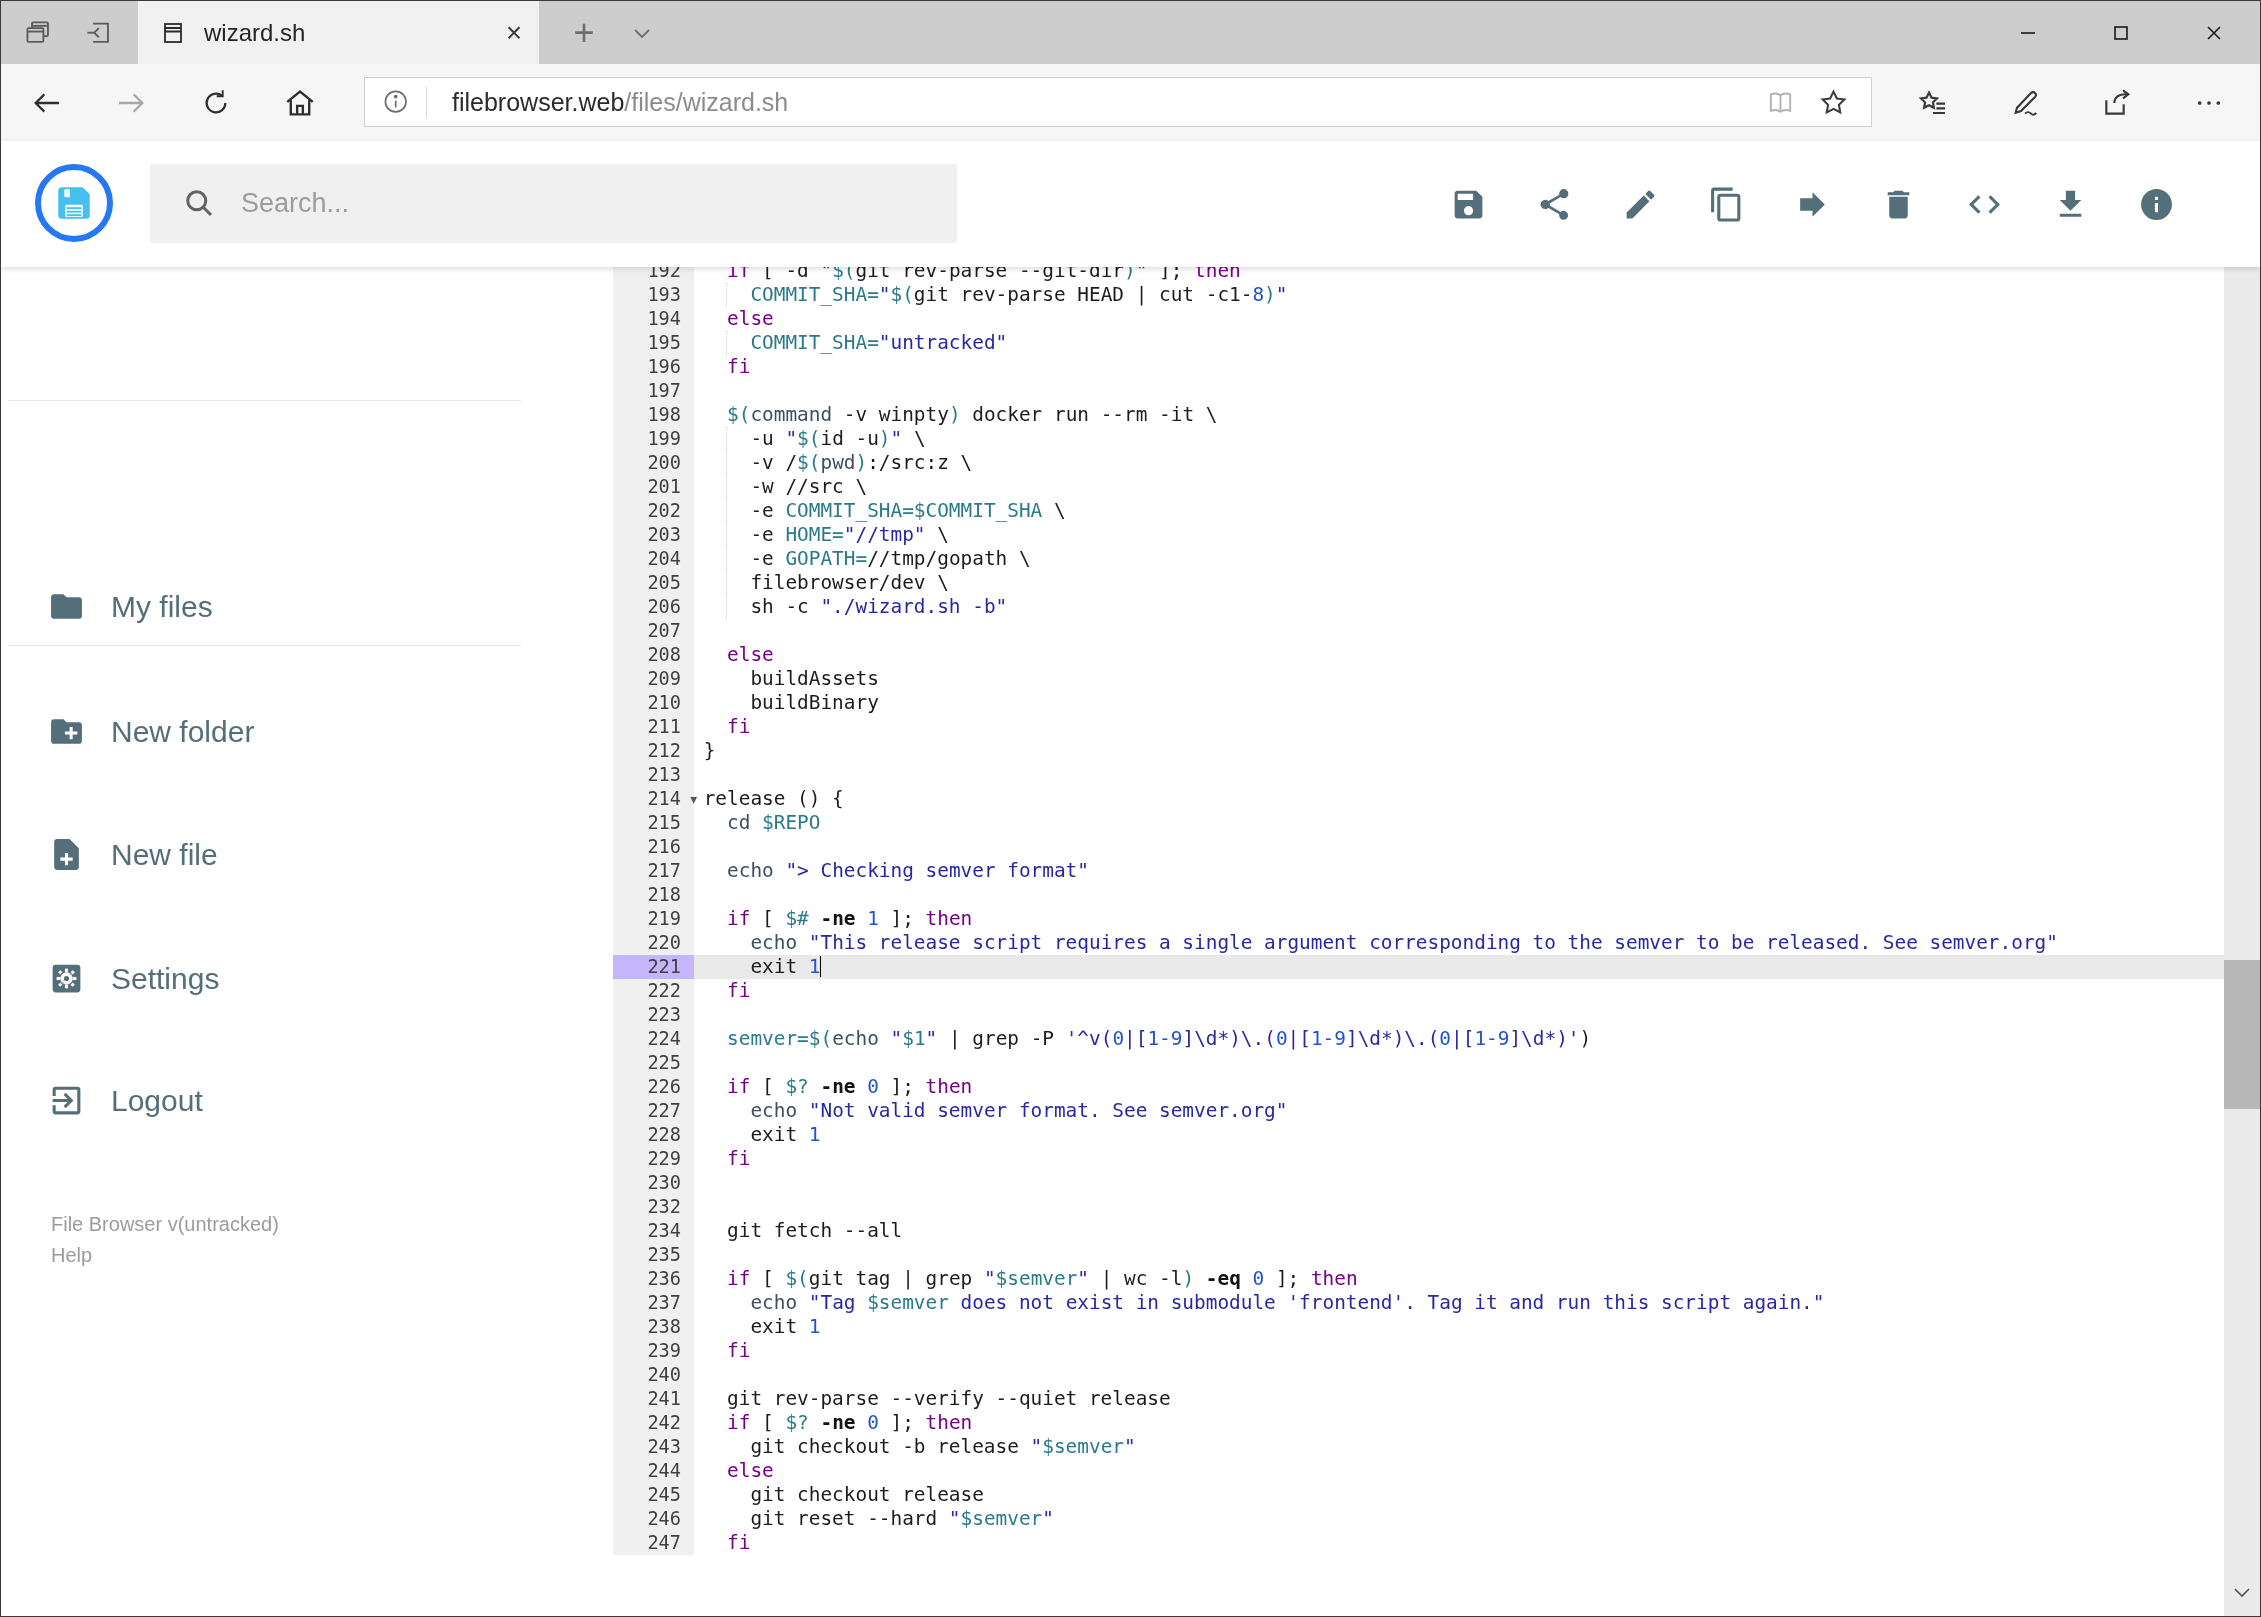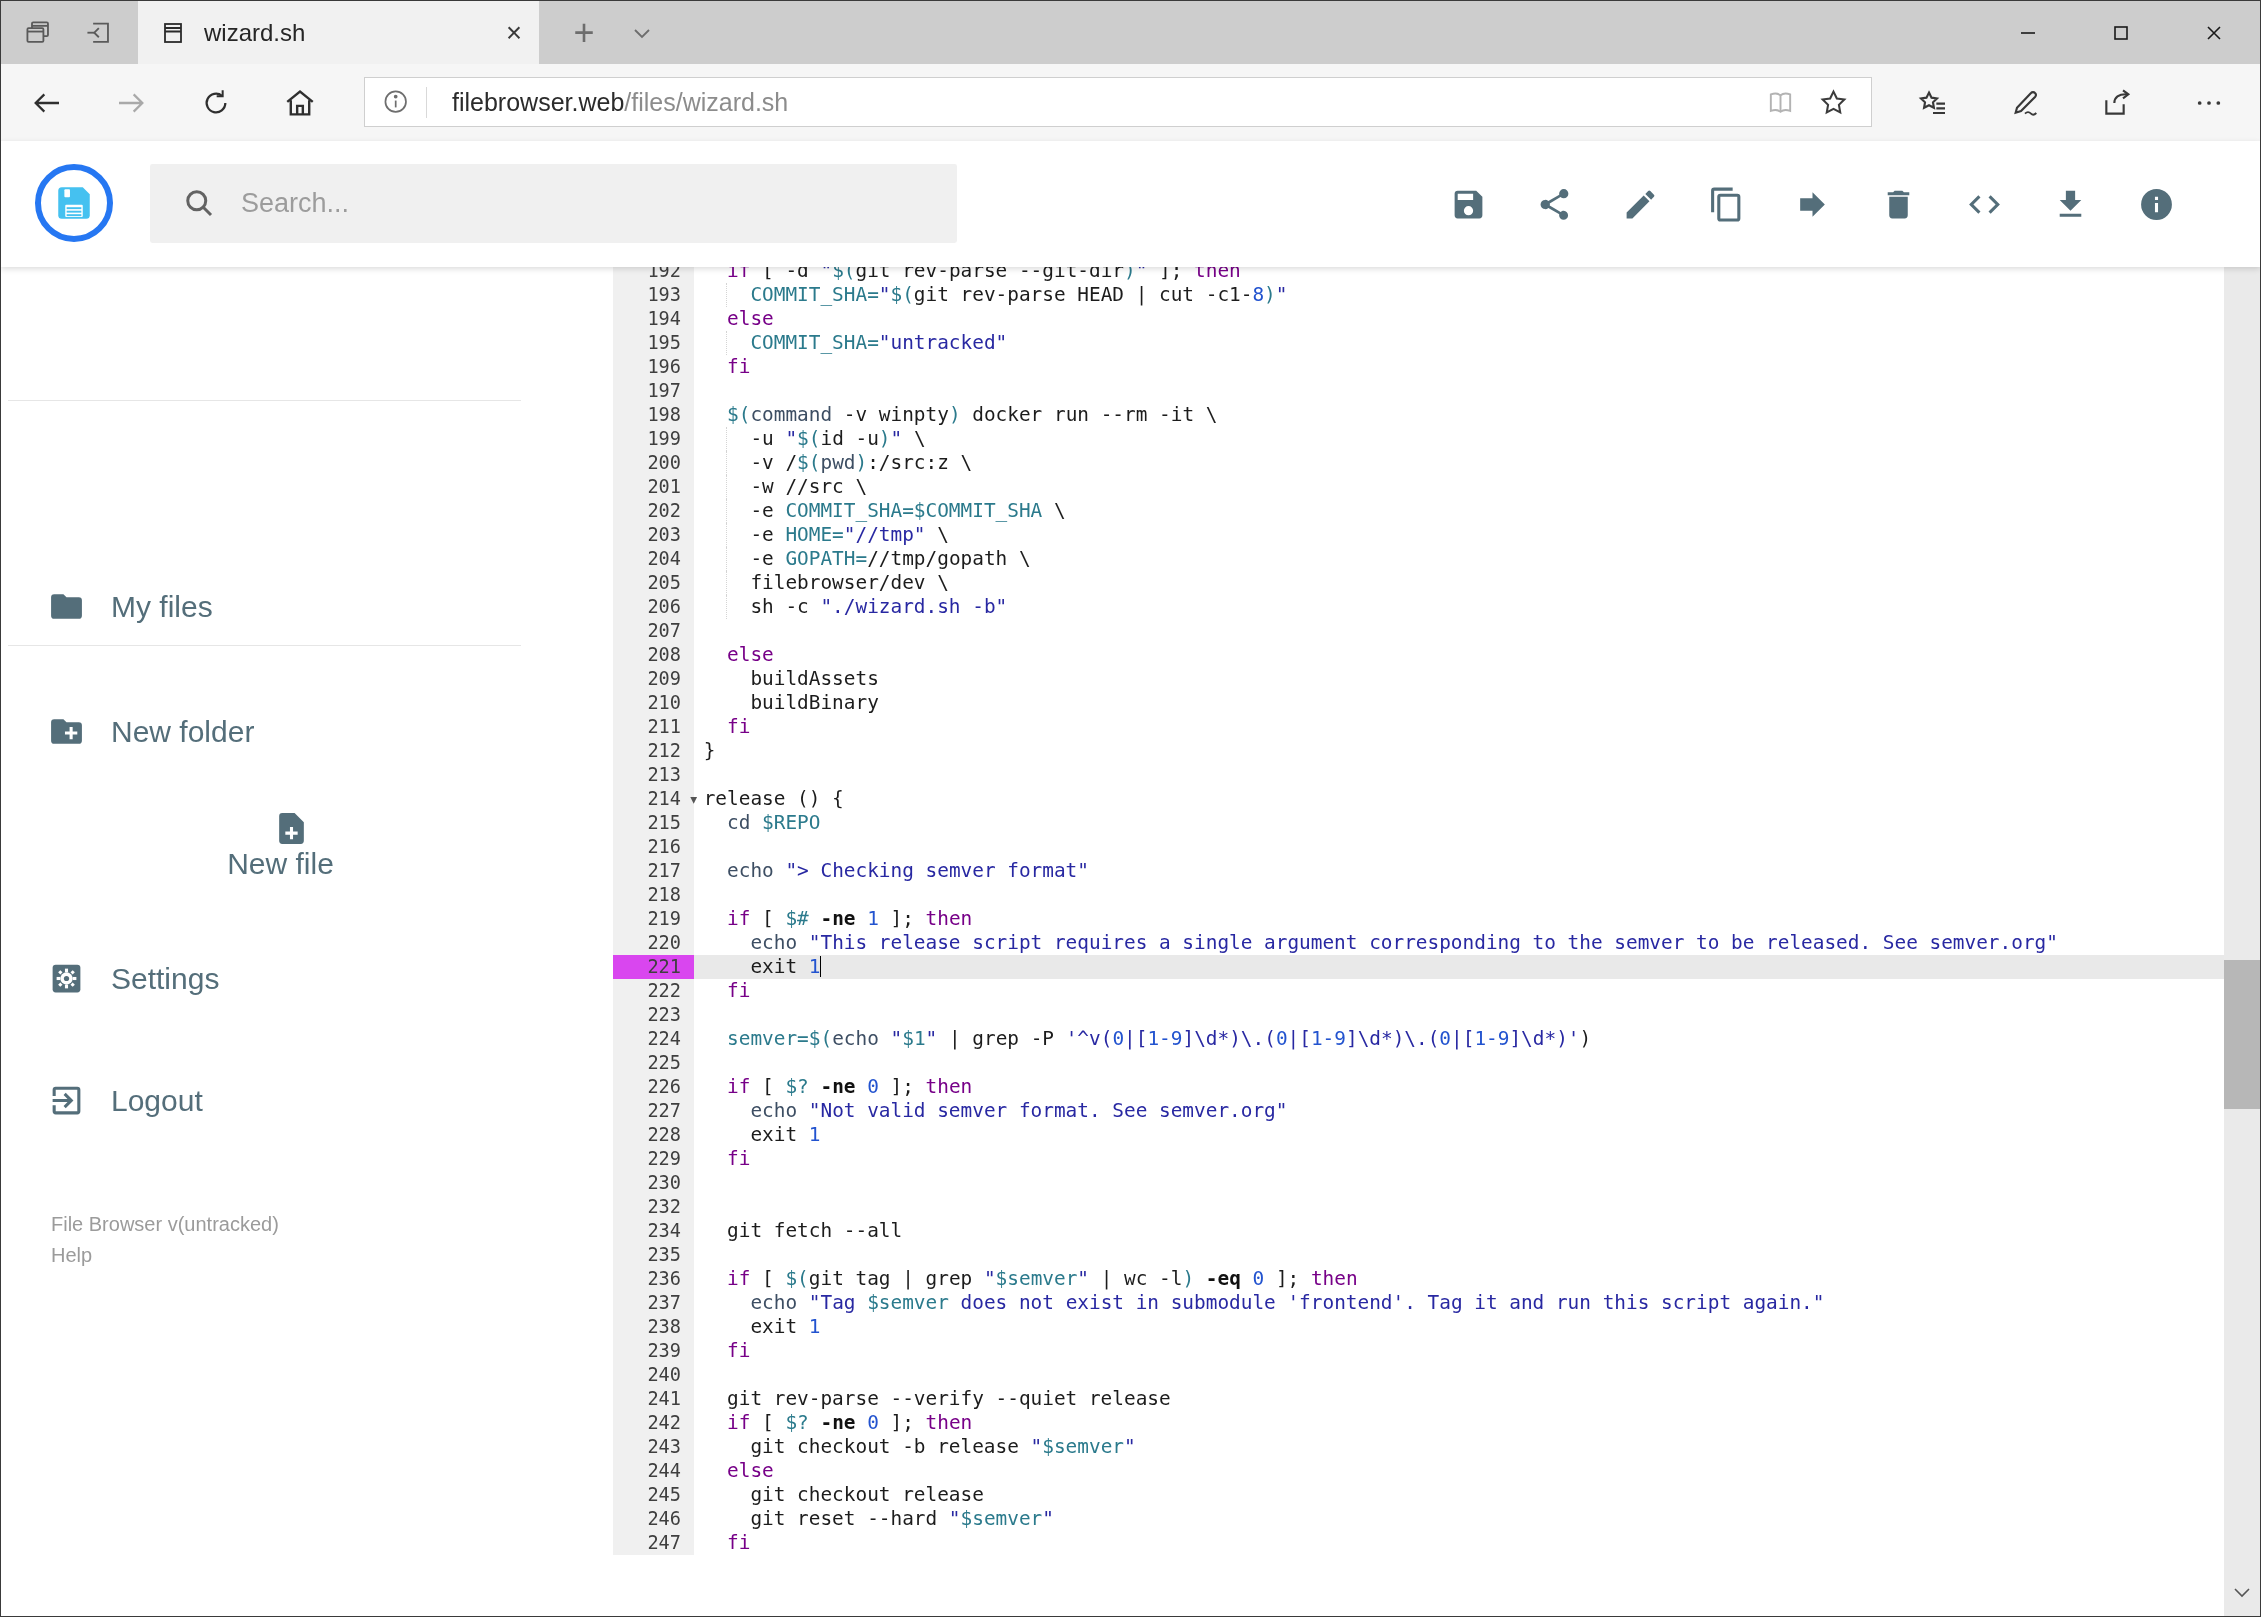--- a/index.html
+++ b/index.html
@@ -56,21 +56,21 @@
   .editor{position:absolute;left:612px;top:266px;right:36px;bottom:0;background:#fff;overflow:hidden;}
   .lines{margin-top:-8px;}
   .row{display:flex;height:24px;font-family:"DejaVu Sans Mono",monospace;font-size:19.4px;line-height:24px;}
   .gut{flex:none;width:81px;background:#f0f0f0;color:#3f3f3f;font-size:18.6px;text-align:right;
     padding-right:13px;box-sizing:border-box;position:relative;}
   .fold{position:absolute;right:-3.2px;top:0;font-size:13.7px;color:#555;font-family:"DejaVu Sans",sans-serif;}
   .code{flex:1;padding-left:9.7px;position:relative;white-space:pre;}
   .code span{white-space:pre;}
   .row.g .code::before{content:"";position:absolute;left:32px;top:0;bottom:0;border-left:1.6px dotted #d4d4d4;}
   .row.active .code{background:#e9e9e9;}
-  .row.active .gut{background:#d946ef;}
+  .row.active .gut{background:#c4b5fd;}
   .cursor{display:inline-block;width:0;border-left:1.6px solid #000;height:21px;vertical-align:-4px;}
   .t-p{color:#1c1c1c}
   .t-k{color:var(--c-keyword)}
   .t-s{color:var(--c-string)}
   .t-v{color:var(--c-variable)}
   .t-n{color:var(--c-number)}
   .t-b{color:var(--c-builtin)}
   .t-o{color:#111;font-weight:bold}
 
   
@@ -293,21 +293,21 @@
           <span class="sb-label">My files</span>
         </div>
         <div class="sb-item" style="top: 420px;">
           <span class="sb-ic">
             <svg width="37" height="37" viewBox="0 0 24 24" fill="currentColor">
               <path d="M20 6h-8l-2-2H4a2 2 0 0 0-2 2v12a2 2 0 0 0 2 2h16a2 2 0 0 0 2-2V8a2 2 0 0 0-2-2zm-1 8h-3v3h-2v-3h-3v-2h3V9h2v3h3v2z"></path>
             </svg>
           </span>
           <span class="sb-label">New folder</span>
         </div>
-        <div class="sb-item" style="top: 543px; flex-direction: column;">
+        <div class="sb-item" style="top: 543px;">
           <span class="sb-ic">
             <svg width="37" height="37" viewBox="0 0 24 24" fill="currentColor">
               <path d="M14 2H6a2 2 0 0 0-2 2v16a2 2 0 0 0 2 2h12a2 2 0 0 0 2-2V8l-6-6zm2 14h-3v3h-2v-3H8v-2h3v-3h2v3h3v2z"></path>
             </svg>
           </span>
           <span class="sb-label">New file</span>
         </div>
         <div class="sb-item" style="top: 667px;">
           <span class="sb-ic">
             <svg width="37" height="37" viewBox="0 0 24 24" fill="currentColor">

